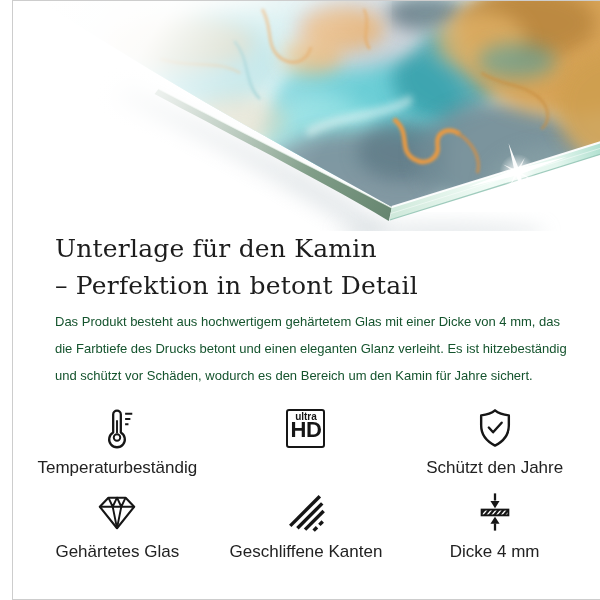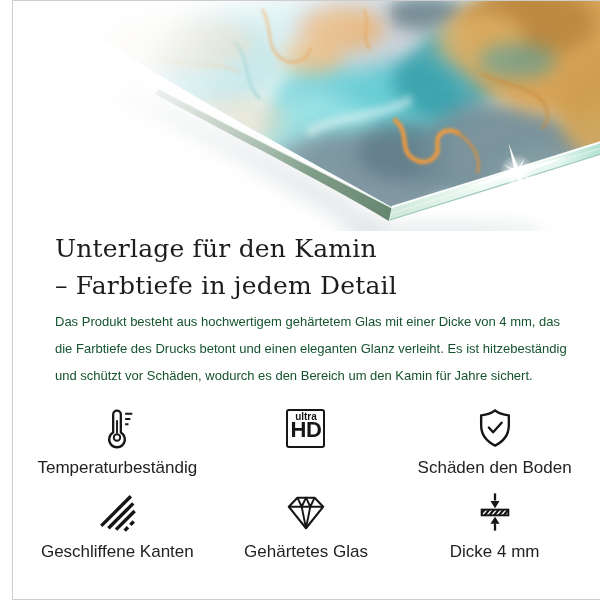--- a/index.html
+++ b/index.html
@@ -167,21 +167,21 @@
         </g>
         <circle r="3.2" fill="#ffffff"></circle>
       </g>
 
       <rect x="0" y="0" width="380" height="230" fill="url(#fadeTL)"></rect>
     </svg>
   </div>
 
   <h1 class="title">
     <span>Unterlage für den Kamin</span>
-    <span>– Farbtiefe in jedem Detail</span>
+    <span>– Perfektion in betont Detail</span>
   </h1>
 
   <p class="desc">Das Produkt besteht aus hochwertigem gehärtetem Glas mit einer Dicke von 4 mm, das die Farbtiefe des Drucks betont und einen eleganten Glanz verleiht. Es ist hitzebeständig und schützt vor Schäden, wodurch es den Bereich um den Kamin für Jahre sichert.</p>
 
   <div class="features">
 
     <div class="feature">
       <div class="icon-box">
         <svg width="42" height="42" viewBox="0 0 44 44" fill="none" stroke="#161616">
           <path d="M18 26.8 V7.8 A4 4 0 0 1 26 7.8 V26.8 A8.2 8.2 0 1 1 18 26.8 Z" stroke-width="2.4" stroke-linejoin="round"></path>
@@ -202,45 +202,45 @@
       </div>
     </div>
 
     <div class="feature">
       <div class="icon-box">
         <svg width="42" height="42" viewBox="0 0 44 44" fill="none" stroke="#161616">
           <path d="M22 3.5 C25.5 6.5 31 8.2 36.5 8.8 V19.5 C36.5 29.5 30.8 36 22 40.5 C13.2 36 7.5 29.5 7.5 19.5 V8.8 C13 8.2 18.5 6.5 22 3.5 Z" stroke-width="2.5" stroke-linejoin="round"></path>
           <path d="M15.5 21.5 L20 26.5 L29 16.5" stroke-width="2.5" stroke-linecap="round" stroke-linejoin="round"></path>
         </svg>
       </div>
-      <div class="label">Schäden den Boden</div>
+      <div class="label">Schützt den Jahre</div>
+    </div>
+
+    <div class="feature">
+      <div class="icon-box">
+        <svg width="42" height="42" viewBox="0 0 44 44" fill="none" stroke="#161616">
+          <path d="M13 7 H31 L40 16.5 L22 39 L4 16.5 Z" stroke-width="2.2" stroke-linejoin="round"></path>
+          <path d="M4 16.5 H40" stroke-width="2"></path>
+          <path d="M13 7 L17.5 16.5 L22 7 L26.5 16.5 L31 7" stroke-width="2" stroke-linejoin="round"></path>
+          <path d="M17.5 16.5 L22 39 M26.5 16.5 L22 39" stroke-width="2"></path>
+        </svg>
+      </div>
+      <div class="label">Gehärtetes Glas</div>
     </div>
 
     <div class="feature">
       <div class="icon-box">
         <svg width="42" height="42" viewBox="0 0 44 44" fill="none" stroke="#161616">
           <path d="M5.5 36.5 L36.5 5.5" stroke-width="3.6"></path>
           <path d="M13 39 L39 13" stroke-width="3.6"></path>
           <path d="M21 40.5 L40.5 21" stroke-width="3.6"></path>
           <path d="M30 41.5 L41.5 30" stroke-width="3.6" stroke-dasharray="5 3.5"></path>
         </svg>
       </div>
       <div class="label">Geschliffene Kanten</div>
-    </div>
-
-    <div class="feature">
-      <div class="icon-box">
-        <svg width="42" height="42" viewBox="0 0 44 44" fill="none" stroke="#161616">
-          <path d="M13 7 H31 L40 16.5 L22 39 L4 16.5 Z" stroke-width="2.2" stroke-linejoin="round"></path>
-          <path d="M4 16.5 H40" stroke-width="2"></path>
-          <path d="M13 7 L17.5 16.5 L22 7 L26.5 16.5 L31 7" stroke-width="2" stroke-linejoin="round"></path>
-          <path d="M17.5 16.5 L22 39 M26.5 16.5 L22 39" stroke-width="2"></path>
-        </svg>
-      </div>
-      <div class="label">Gehärtetes Glas</div>
     </div>
 
     <div class="feature">
       <div class="icon-box">
         <svg width="42" height="42" viewBox="0 0 44 44" fill="none" stroke="#161616">
           <defs>
             <clipPath id="barClip">
                 <rect x="8" y="19.5" width="28" height="6"></rect>
               </clipPath>
           </defs>

